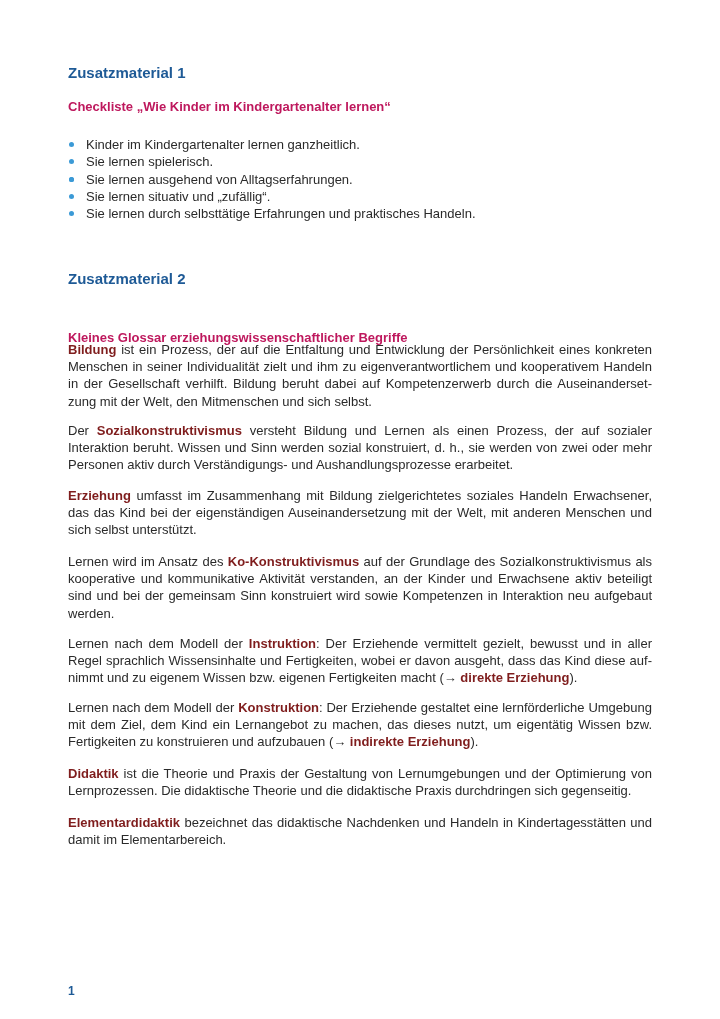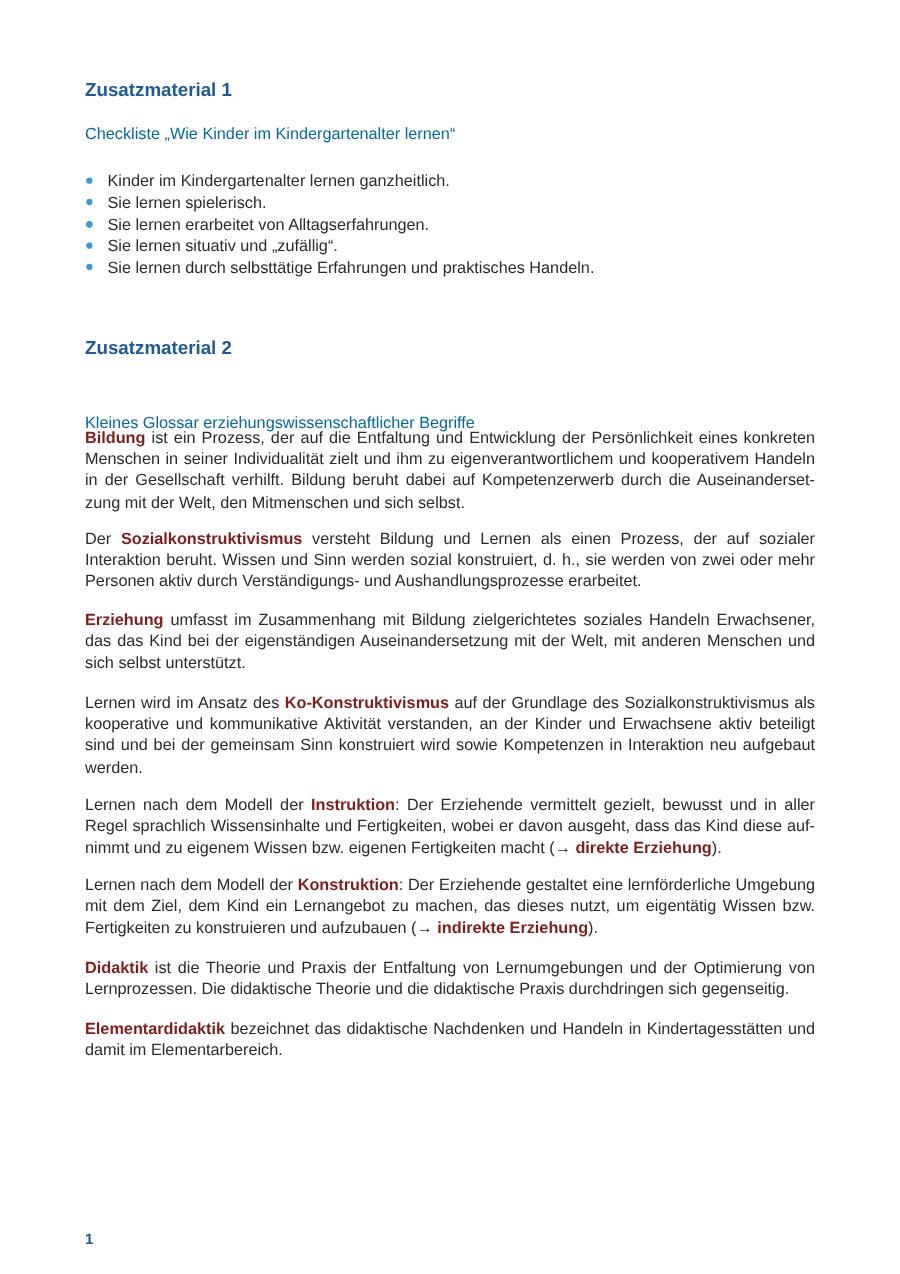--- a/index.html
+++ b/index.html
@@ -10,21 +10,21 @@
   }
   .page { position: absolute; left: 68px; top: 0; width: 584px; }
   .section-title {
     position: absolute; left: 0;
     font-size: 15px; font-weight: bold; color: #1e5a96;
     margin: 0;
     text-align: center;
   }
   .subtitle {
     position: absolute; left: 0;
-    font-size: 13px; font-weight: normal; color: #0369a1; margin: 0;
+    font-size: 13px; font-weight: bold; color: #be185d; margin: 0;
   }
   ul.checklist {
     position: absolute; left: 0; top: 136px; margin: 0; padding: 0; list-style: none;
   }
   ul.checklist li {
     font-size: 13px; line-height: 17.3px; padding-left: 18px; position: relative;
   }
   ul.checklist li .bullet {
     position: absolute; left: 1px; top: 6px; width: 5px; height: 5px; border-radius: 50%;
     background: #3b9ad6;
@@ -46,39 +46,39 @@
 <body>
 
 <div class="page">
   <h2 class="section-title" style="top:64px;">Zusatzmaterial 1</h2>
   <p class="subtitle" style="top:99px;">Checkliste „Wie Kinder im Kindergartenalter lernen“</p>
 
   <ul class="checklist">
     <li><span class="bullet"></span><span>Kinder im Kindergartenalter lernen ganzheitlich.</span></li>
     <li><span class="bullet"></span><span>Sie lernen spielerisch.</span></li>
     <li><span class="bullet"></span></li>
-    <li><span class="bullet"></span><span>Sie lernen erarbeitet von Alltagserfahrungen.</span></li>
+    <li><span class="bullet"></span><span>Sie lernen ausgehend von Alltagserfahrungen.</span></li>
     <li><span class="bullet"></span><span>Sie lernen situativ und „zufällig“.</span></li>
     <li><span class="bullet"></span><span>Sie lernen durch selbsttätige Erfahrungen und praktisches Handeln.</span></li>
   </ul>
 
   <h2 class="section-title" style="top:270px;">Zusatzmaterial 2</h2>
   <p class="subtitle" style="top:306px;margin-top:24px;">Kleines Glossar erziehungswissenschaftlicher Begriffe</p>
 
   <p class="para" style="top:341px;"><span></span><b>Bildung</b><span> ist ein Prozess, der auf die Entfaltung und Entwicklung der Persönlichkeit eines konkreten Menschen in seiner Individualität zielt und ihm zu eigenverantwortlichem und kooperativem Handeln in der Gesellschaft verhilft. Bildung beruht dabei auf Kompetenzerwerb durch die Auseinanderset­zung mit der Welt, den Mitmenschen und sich selbst.</span></p>
 
   <p class="para" style="top:422px;"><span>Der </span><b>Sozialkonstruktivismus</b><span> versteht Bildung und Lernen als einen Prozess, der auf sozialer Interak­tion beruht. Wissen und Sinn werden sozial konstruiert, d. h., sie werden von zwei oder mehr Perso­nen aktiv durch Verständigungs- und Aushandlungsprozesse erarbeitet.</span></p>
 
   <p class="para" style="top:487px;"><span></span><b>Erziehung</b><span> umfasst im Zusammenhang mit Bildung zielgerichtetes soziales Handeln Erwachsener, das das Kind bei der eigenständigen Auseinandersetzung mit der Welt, mit anderen Menschen und sich selbst unterstützt.</span></p>
 
   <p class="para" style="top:553px;"><span>Lernen wird im Ansatz des </span><b>Ko-Konstruktivismus</b><span> auf der Grundlage des Sozialkonstruktivismus als kooperative und kommunikative Aktivität verstanden, an der Kinder und Erwachsene aktiv beteiligt sind und bei der gemeinsam Sinn konstruiert wird sowie Kompetenzen in Interaktion neu aufgebaut werden.</span></p>
 
   <p class="para" style="top:635px;"><span>Lernen nach dem Modell der </span><b>Instruktion</b><span>: Der Erziehende vermittelt gezielt, bewusst und in aller Regel sprachlich Wissensinhalte und Fertigkeiten, wobei er davon ausgeht, dass das Kind diese auf­nimmt und zu eigenem Wissen bzw. eigenen Fertigkeiten macht (→ </span><b>direkte Erziehung</b><span>).</span></p>
 
   <p class="para" style="top:699px;"><span>Lernen nach dem Modell der </span><b>Konstruktion</b><span>: Der Erziehende gestaltet eine lernförderliche Umgebung mit dem Ziel, dem Kind ein Lernangebot zu machen, das dieses nutzt, um eigentätig Wissen bzw. Fertigkeiten zu konstruieren und aufzubauen (→ </span><b>indirekte Erziehung</b><span>).</span></p>
 
-  <p class="para" style="top:765px;"><span></span><b>Didaktik</b><span> ist die Theorie und Praxis der Entfaltung von Lernumgebungen und der Optimierung von Lernprozessen. Die didaktische Theorie und die didaktische Praxis durchdringen sich gegenseitig.</span></p>
+  <p class="para" style="top:765px;"><span></span><b>Didaktik</b><span> ist die Theorie und Praxis der Gestaltung von Lernumgebungen und der Optimierung von Lernprozessen. Die didaktische Theorie und die didaktische Praxis durchdringen sich gegenseitig.</span></p>
 
   <p class="para" style="top:814px;"><span></span><b>Elementardidaktik</b><span> bezeichnet das didaktische Nachdenken und Handeln in Kindertagesstätten und damit im Elementarbereich.</span></p>
 </div>
 
 <div class="footer-page">1</div>
 <div class="footer-copy">© Westermann Gruppe – Arbeitsblätter zu 40233</div>
 
 </body></html>

